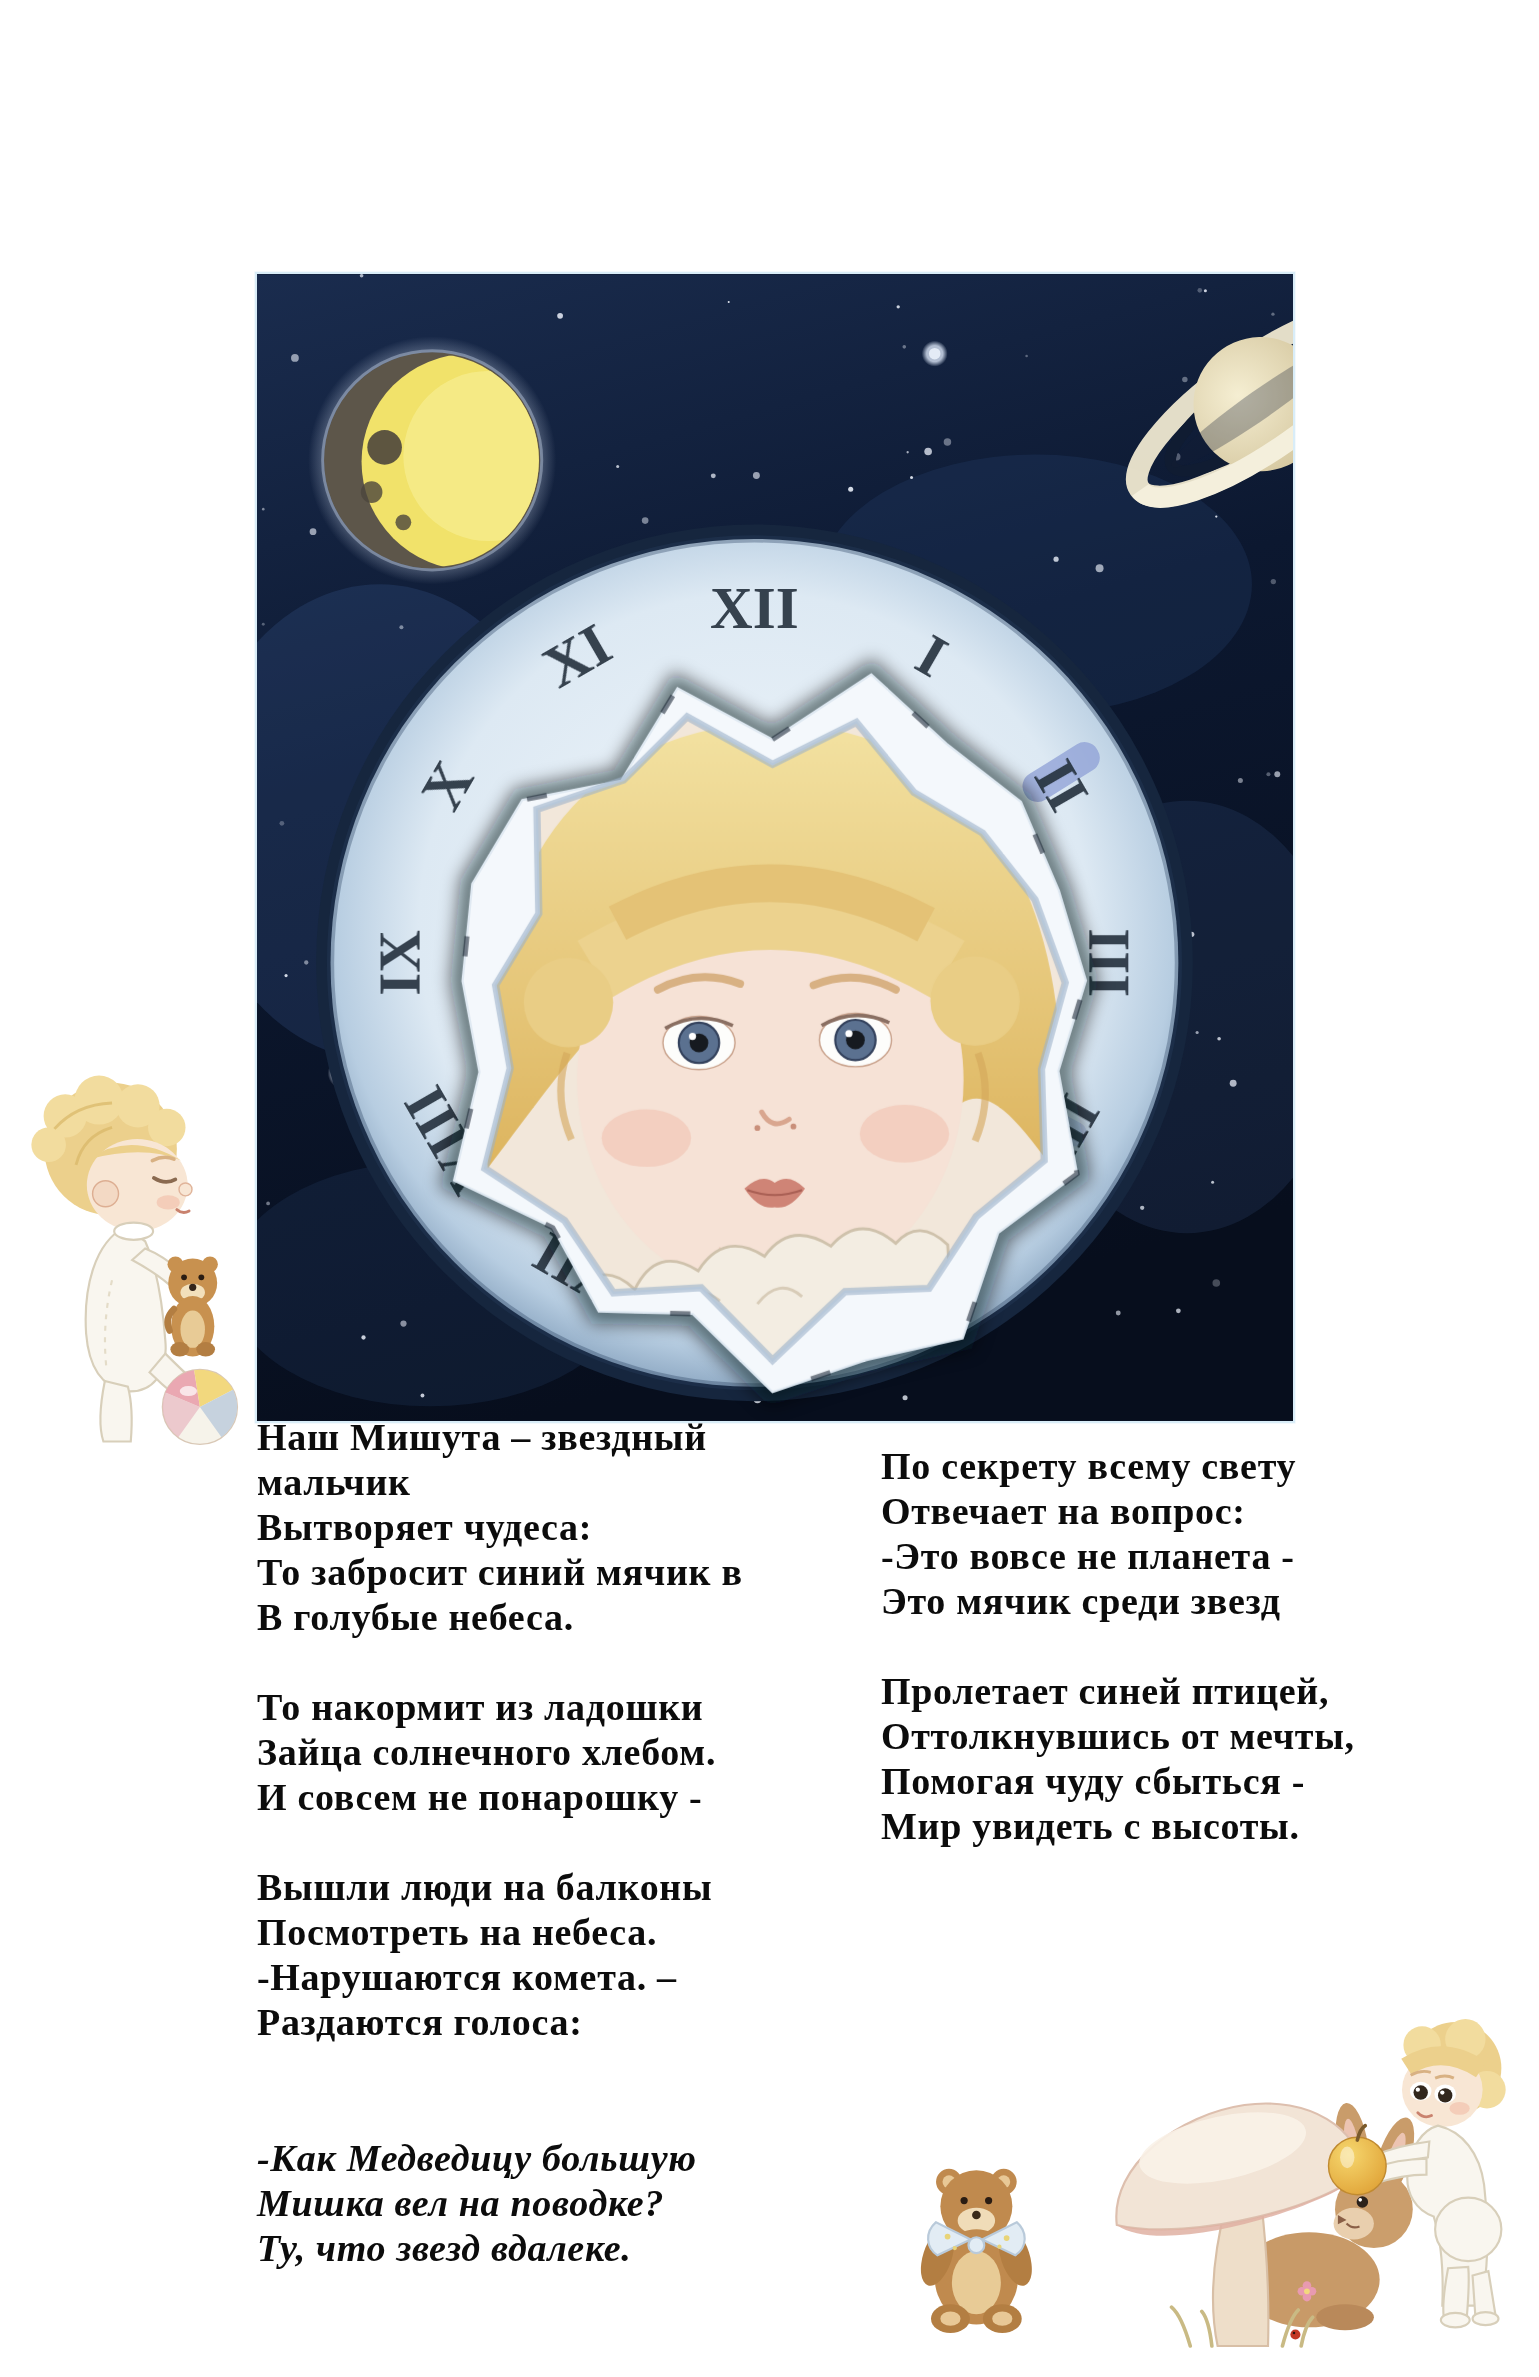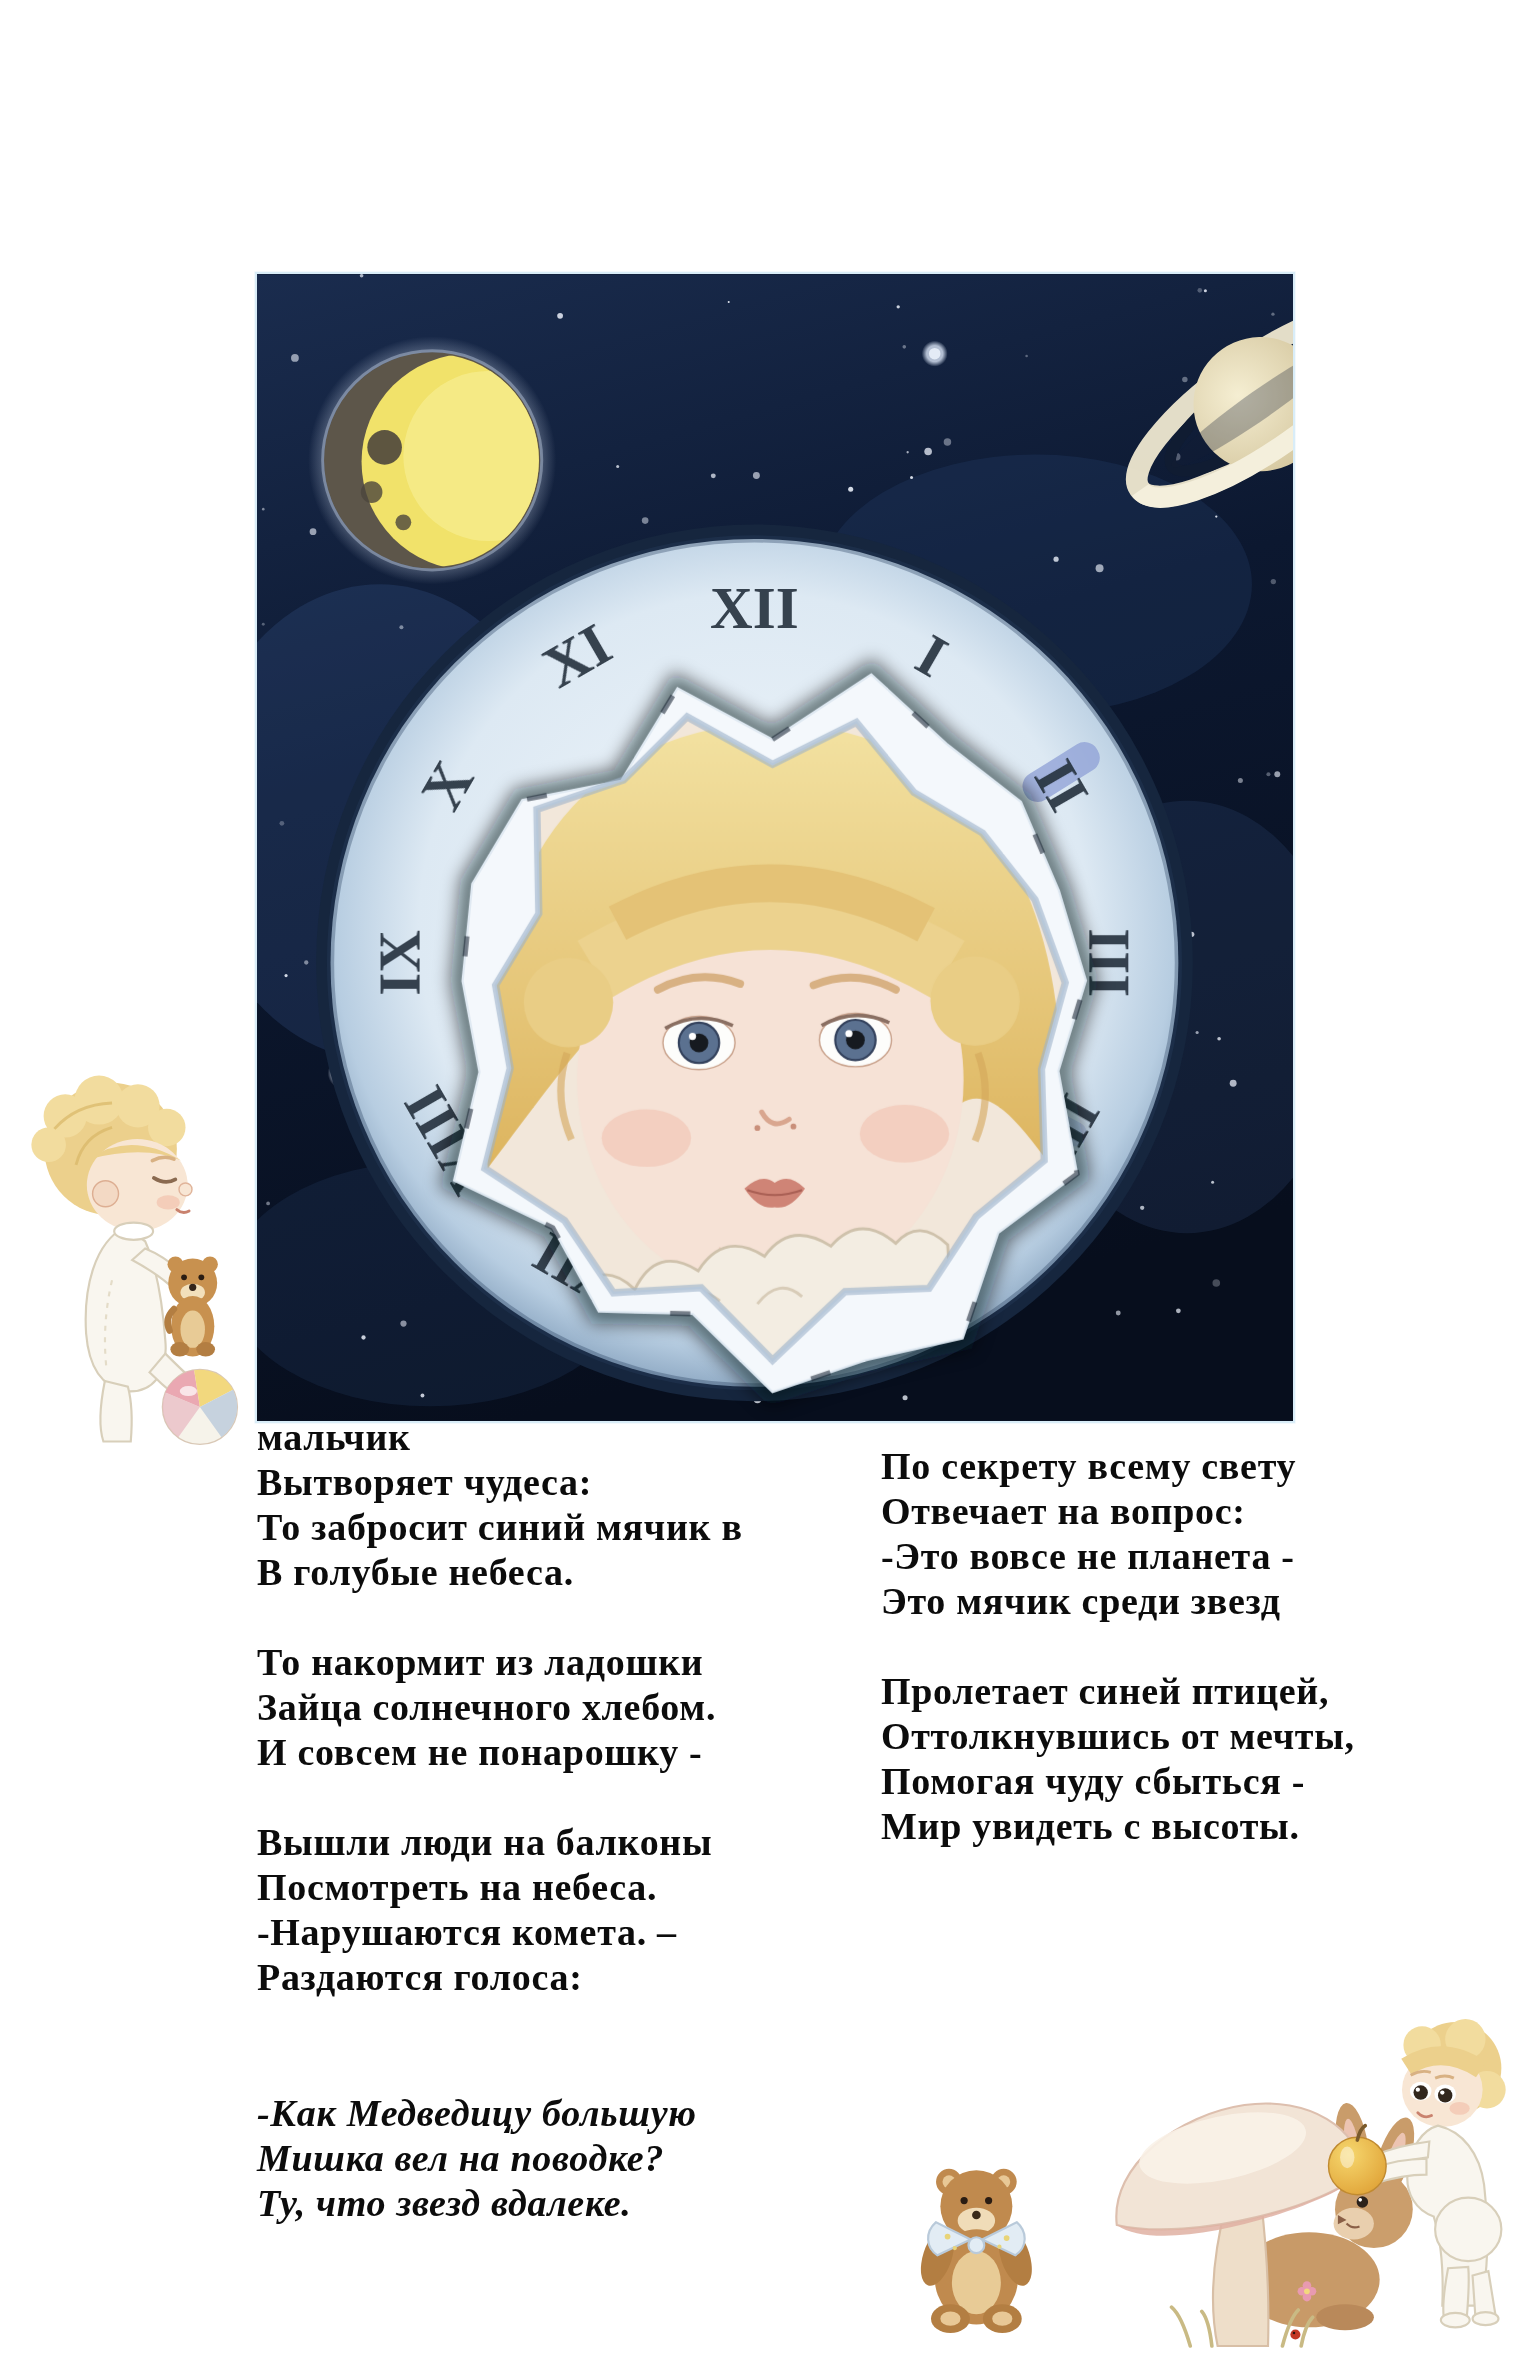--- a/index.html
+++ b/index.html
@@ -348,20 +348,21 @@
         <path d="M 0,0 L -8,-51 A 52,52 0 0,1 46,-24 Z" fill="#f2d87e"></path>
         <path d="M 0,0 L 46,-24 A 52,52 0 0,1 30,42 Z" fill="#c6d2de"></path>
         <path d="M 0,0 L -30,42 A 52,52 0 0,1 -48,-20 Z" fill="#e8b7c0" opacity="0.7"></path>
         <ellipse cx="-16" cy="-22" rx="12" ry="7" fill="#ffffff" opacity="0.7"></ellipse>
       </g>
     </svg>
   </div>
 
   <div class="poem-column column-left" id="col-left">
       <div class="stanza">
+        <div class="poem-line">Наш Мишута – звездный</div>
         <div class="poem-line">мальчик</div>
         <div class="poem-line">Вытворяет чудеса:</div>
         <div class="poem-line">То забросит синий мячик в</div>
         <div class="poem-line">В голубые небеса.</div>
       </div>
       <div class="stanza">
         <div class="poem-line">То накормит из ладошки</div>
         <div class="poem-line">Зайца солнечного хлебом.</div>
         <div class="poem-line">И совсем не понарошку -</div>
       </div>

